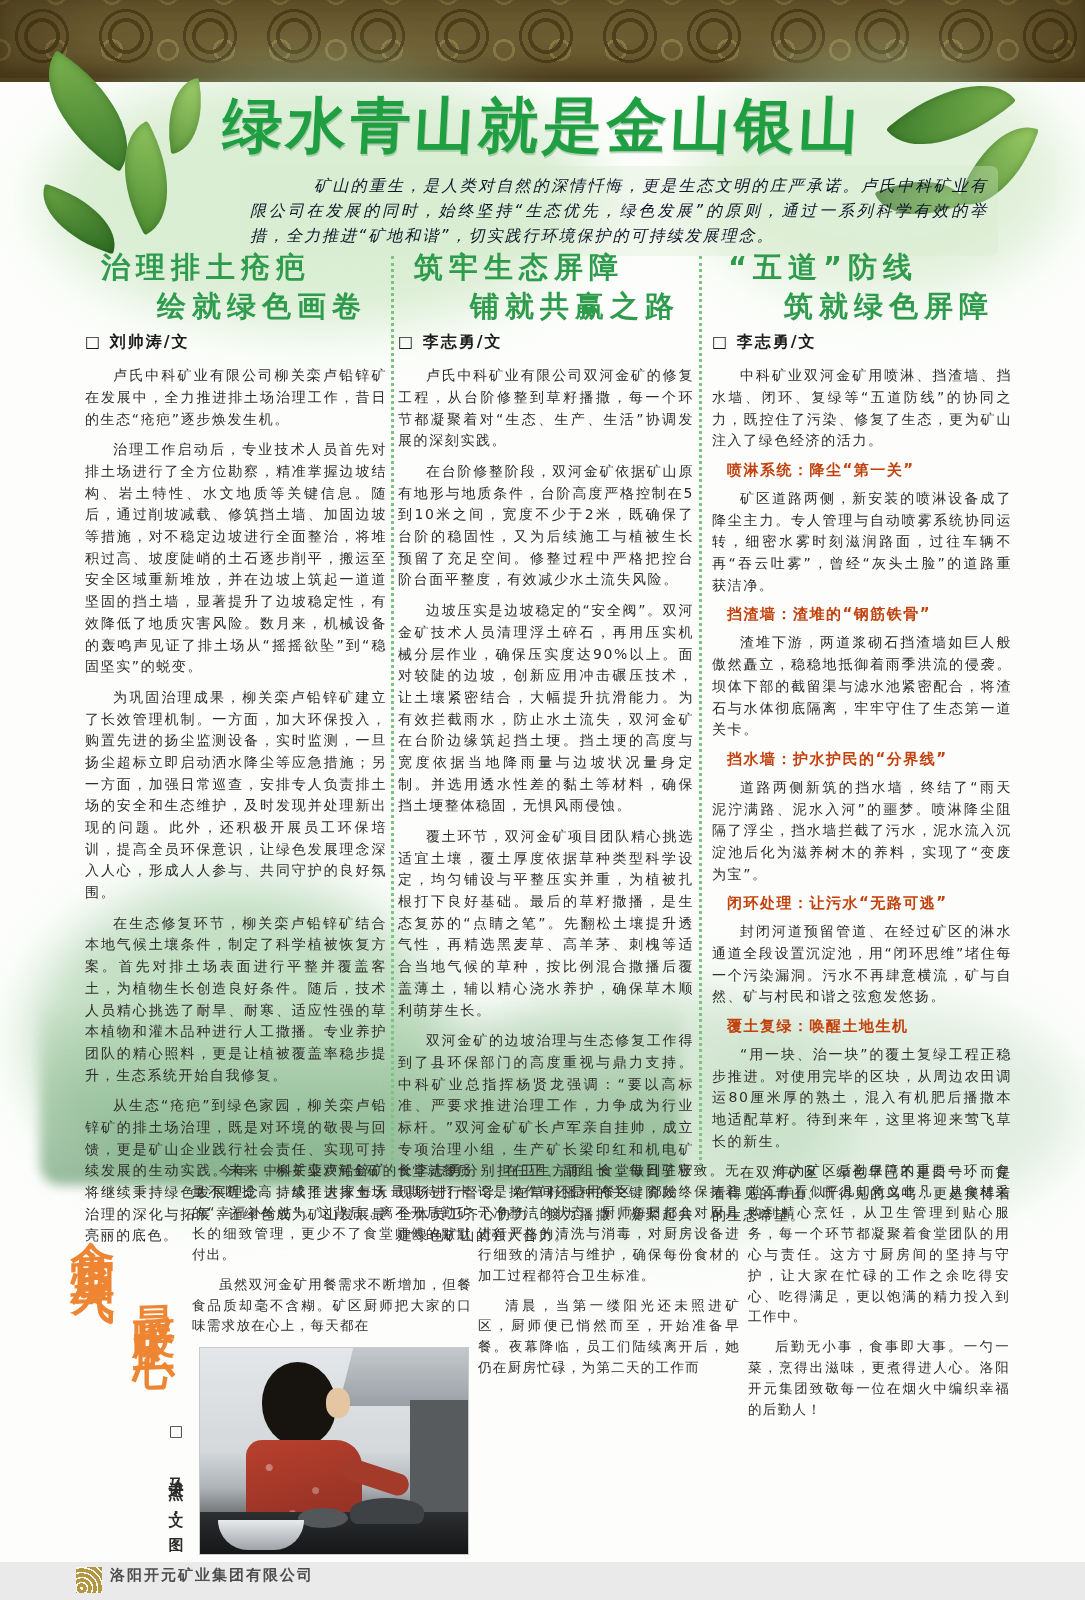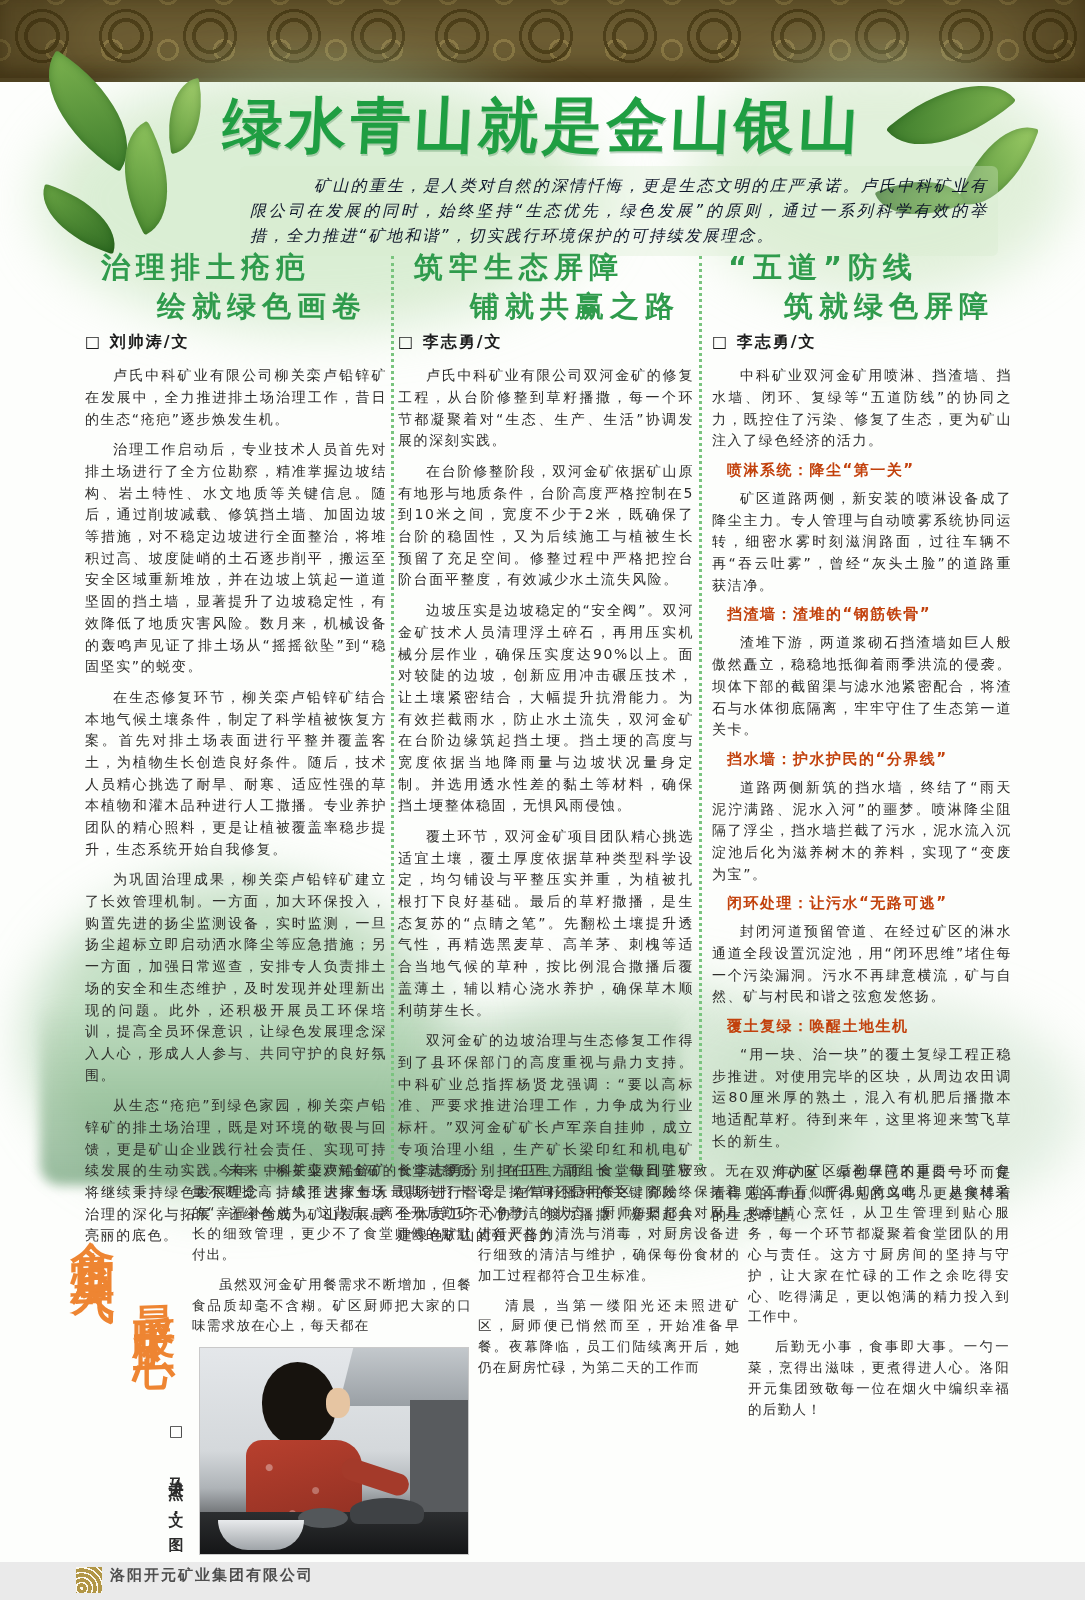--- a/index.html
+++ b/index.html
@@ -136,22 +136,22 @@
   <div class="sep s2"></div>
 
   <section class="col c1">
     <h2 class="headline">
       <span class="hl1">治理排土疮疤</span>
       <span class="hl2">绘就绿色画卷</span>
     </h2>
     <div class="byline">□ 刘帅涛/文</div>
     <p class="bp">卢氏中科矿业有限公司柳关栾卢铅锌矿在发展中，全力推进排土场治理工作，昔日的生态“疮疤”逐步焕发生机。</p>
     <p class="bp">治理工作启动后，专业技术人员首先对排土场进行了全方位勘察，精准掌握边坡结构、岩土特性、水文地质等关键信息。随后，通过削坡减载、修筑挡土墙、加固边坡等措施，对不稳定边坡进行全面整治，将堆积过高、坡度陡峭的土石逐步削平，搬运至安全区域重新堆放，并在边坡上筑起一道道坚固的挡土墙，显著提升了边坡稳定性，有效降低了地质灾害风险。数月来，机械设备的轰鸣声见证了排土场从“摇摇欲坠”到“稳固坚实”的蜕变。</p>
+    <p class="bp">为巩固治理成果，柳关栾卢铅锌矿建立了长效管理机制。一方面，加大环保投入，购置先进的扬尘监测设备，实时监测，一旦扬尘超标立即启动洒水降尘等应急措施；另一方面，加强日常巡查，安排专人负责排土场的安全和生态维护，及时发现并处理新出现的问题。此外，还积极开展员工环保培训，提高全员环保意识，让绿色发展理念深入人心，形成人人参与、共同守护的良好氛围。</p>
     <p class="bp">在生态修复环节，柳关栾卢铅锌矿结合本地气候土壤条件，制定了科学植被恢复方案。首先对排土场表面进行平整并覆盖客土，为植物生长创造良好条件。随后，技术人员精心挑选了耐旱、耐寒、适应性强的草本植物和灌木品种进行人工撒播。专业养护团队的精心照料，更是让植被覆盖率稳步提升，生态系统开始自我修复。</p>
-    <p class="bp">为巩固治理成果，柳关栾卢铅锌矿建立了长效管理机制。一方面，加大环保投入，购置先进的扬尘监测设备，实时监测，一旦扬尘超标立即启动洒水降尘等应急措施；另一方面，加强日常巡查，安排专人负责排土场的安全和生态维护，及时发现并处理新出现的问题。此外，还积极开展员工环保培训，提高全员环保意识，让绿色发展理念深入人心，形成人人参与、共同守护的良好氛围。</p>
     <p class="bp">从生态“疮疤”到绿色家园，柳关栾卢铅锌矿的排土场治理，既是对环境的敬畏与回馈，更是矿山企业践行社会责任、实现可持续发展的生动实践。未来，柳关栾卢铅锌矿将继续秉持绿色发展理念，持续推进排土场治理的深化与拓展，让绿色成为矿山发展最亮丽的底色。</p>
   </section>
 
   <section class="col c2">
     <h2 class="headline">
       <span class="hl1">筑牢生态屏障</span>
       <span class="hl2">铺就共赢之路</span>
     </h2>
     <div class="byline">□ 李志勇/文</div>
     <p class="bp">卢氏中科矿业有限公司双河金矿的修复工程，从台阶修整到草籽播撒，每一个环节都凝聚着对“生态、生产、生活”协调发展的深刻实践。</p>

